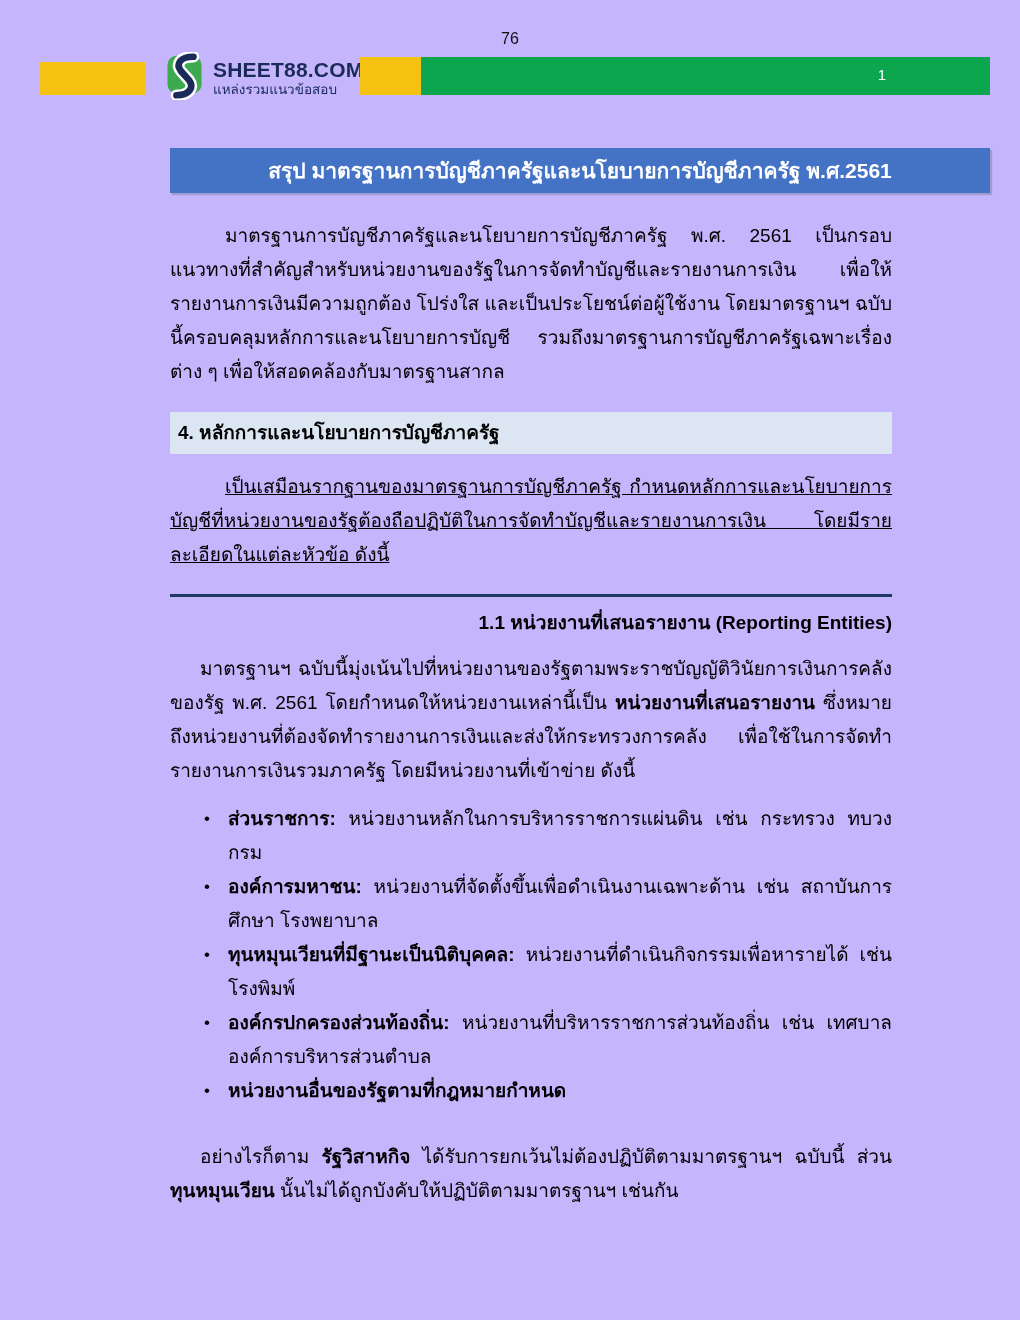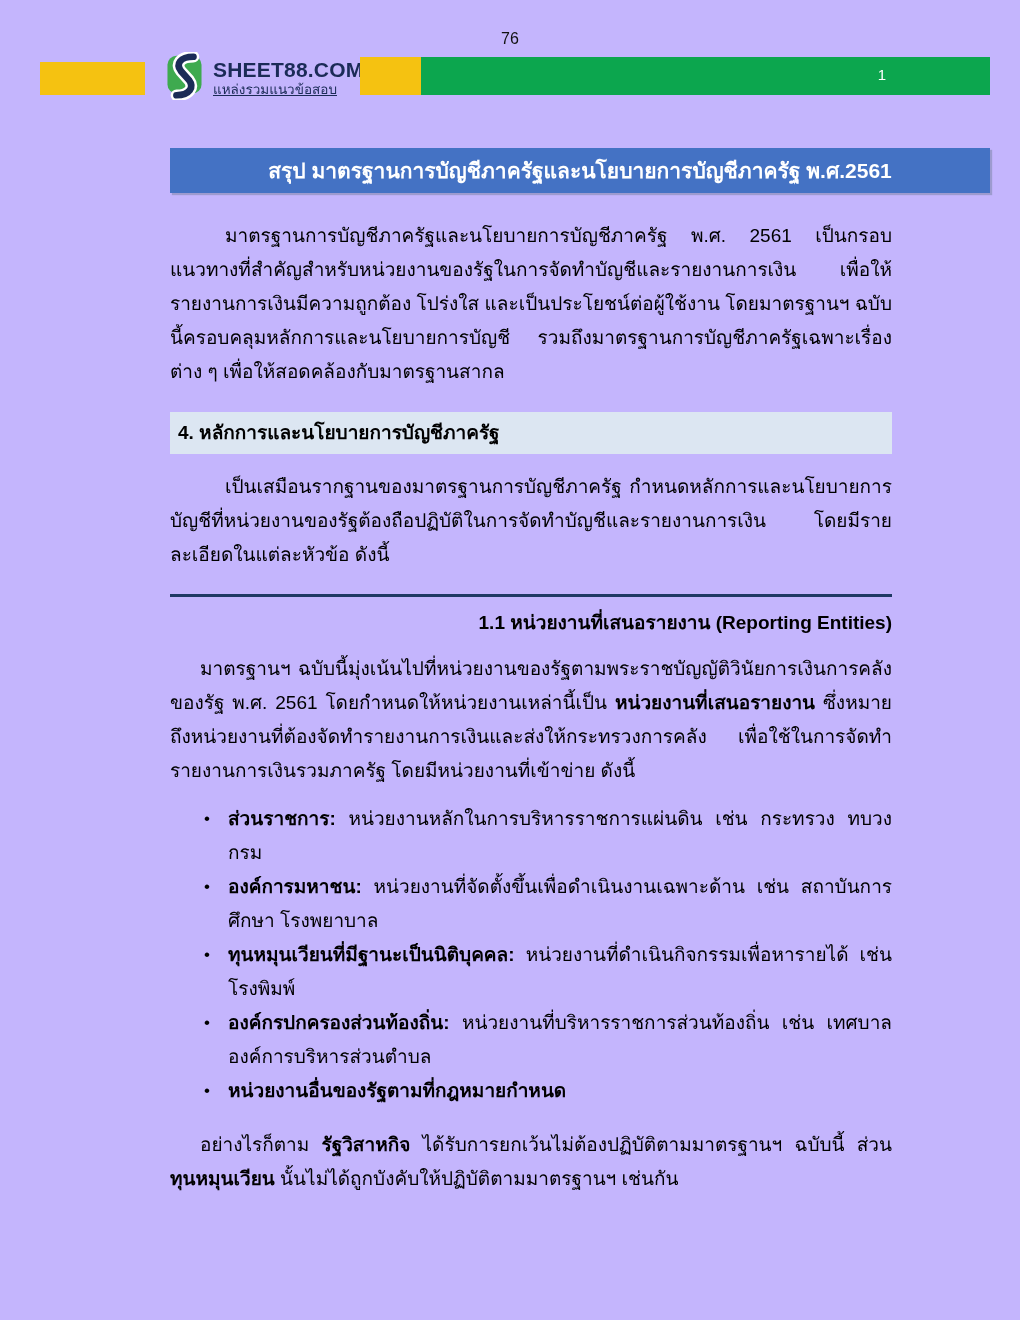--- a/index.html
+++ b/index.html
@@ -23,21 +23,21 @@
   .logo{
     position:absolute;left:163px;top:52px;
     display:flex;align-items:center;gap:7px;
   }
   .logo-text{line-height:1.05;}
   .logo-title{
     font-weight:bold;font-size:21px;color:var(--navy,#1B2B57);
     letter-spacing:.2px;
   }
   .logo-subtitle{
-    font-size:13.5px;color:var(--navy,#1B2B57);margin-top:2px;text-decoration:underline;
+    font-size:13.5px;color:var(--navy,#1B2B57);margin-top:2px;
   }
   .yellow-right{
     position:absolute;left:360px;top:57px;width:61px;height:38px;
     background:var(--yellow,#F5C211);
   }
   .green-bar{
     position:absolute;left:421px;top:57px;width:569px;height:38px;
     background:var(--green_bar,#0CA64E);
   }
   .bar-num{
@@ -60,21 +60,21 @@
   .para{margin:0;text-align:justify;}
   .indent-lg{text-indent:55px;}
   .indent-sm{text-indent:30px;}
   .para.mt{margin-top:14px;}
   .sec-heading{
     margin-top:23px;
     background:var(--heading_bg,#DCE6F2);
     font-weight:bold;font-size:19px;
     padding:4px 8px;
   }
-  .sec-heading + .para{margin-top:16px;}
+  .sec-heading + .para{margin-top:16px;text-decoration:underline;}
   .subsec-heading{
     margin-top:22px;
     border-top:3px solid var(--rule_dark,#1F3864);
     padding-top:9px;
     font-weight:bold;font-size:19px;text-align:right;
   }
   .subsec-heading + .para{margin-top:12px;}
   ul.bullets{
     list-style:none;margin:14px 0 0 0;padding:0;
   }
@@ -82,21 +82,21 @@
     position:relative;
     padding-left:58px;
     text-align:justify;
     margin:0;
   }
   ul.bullets li::before{
     content:"•";
     position:absolute;left:34px;top:0;
     font-size:17px;
   }
-  .closing{margin-top:20px;}
+  .closing{margin-top:32px;}
   b{font-weight:bold;}
 </style>
 </head>
 <body>
 
 <div class="page">
 
   <div class="top-page-num">76</div>
 
   <div class="yellow-left"></div>

